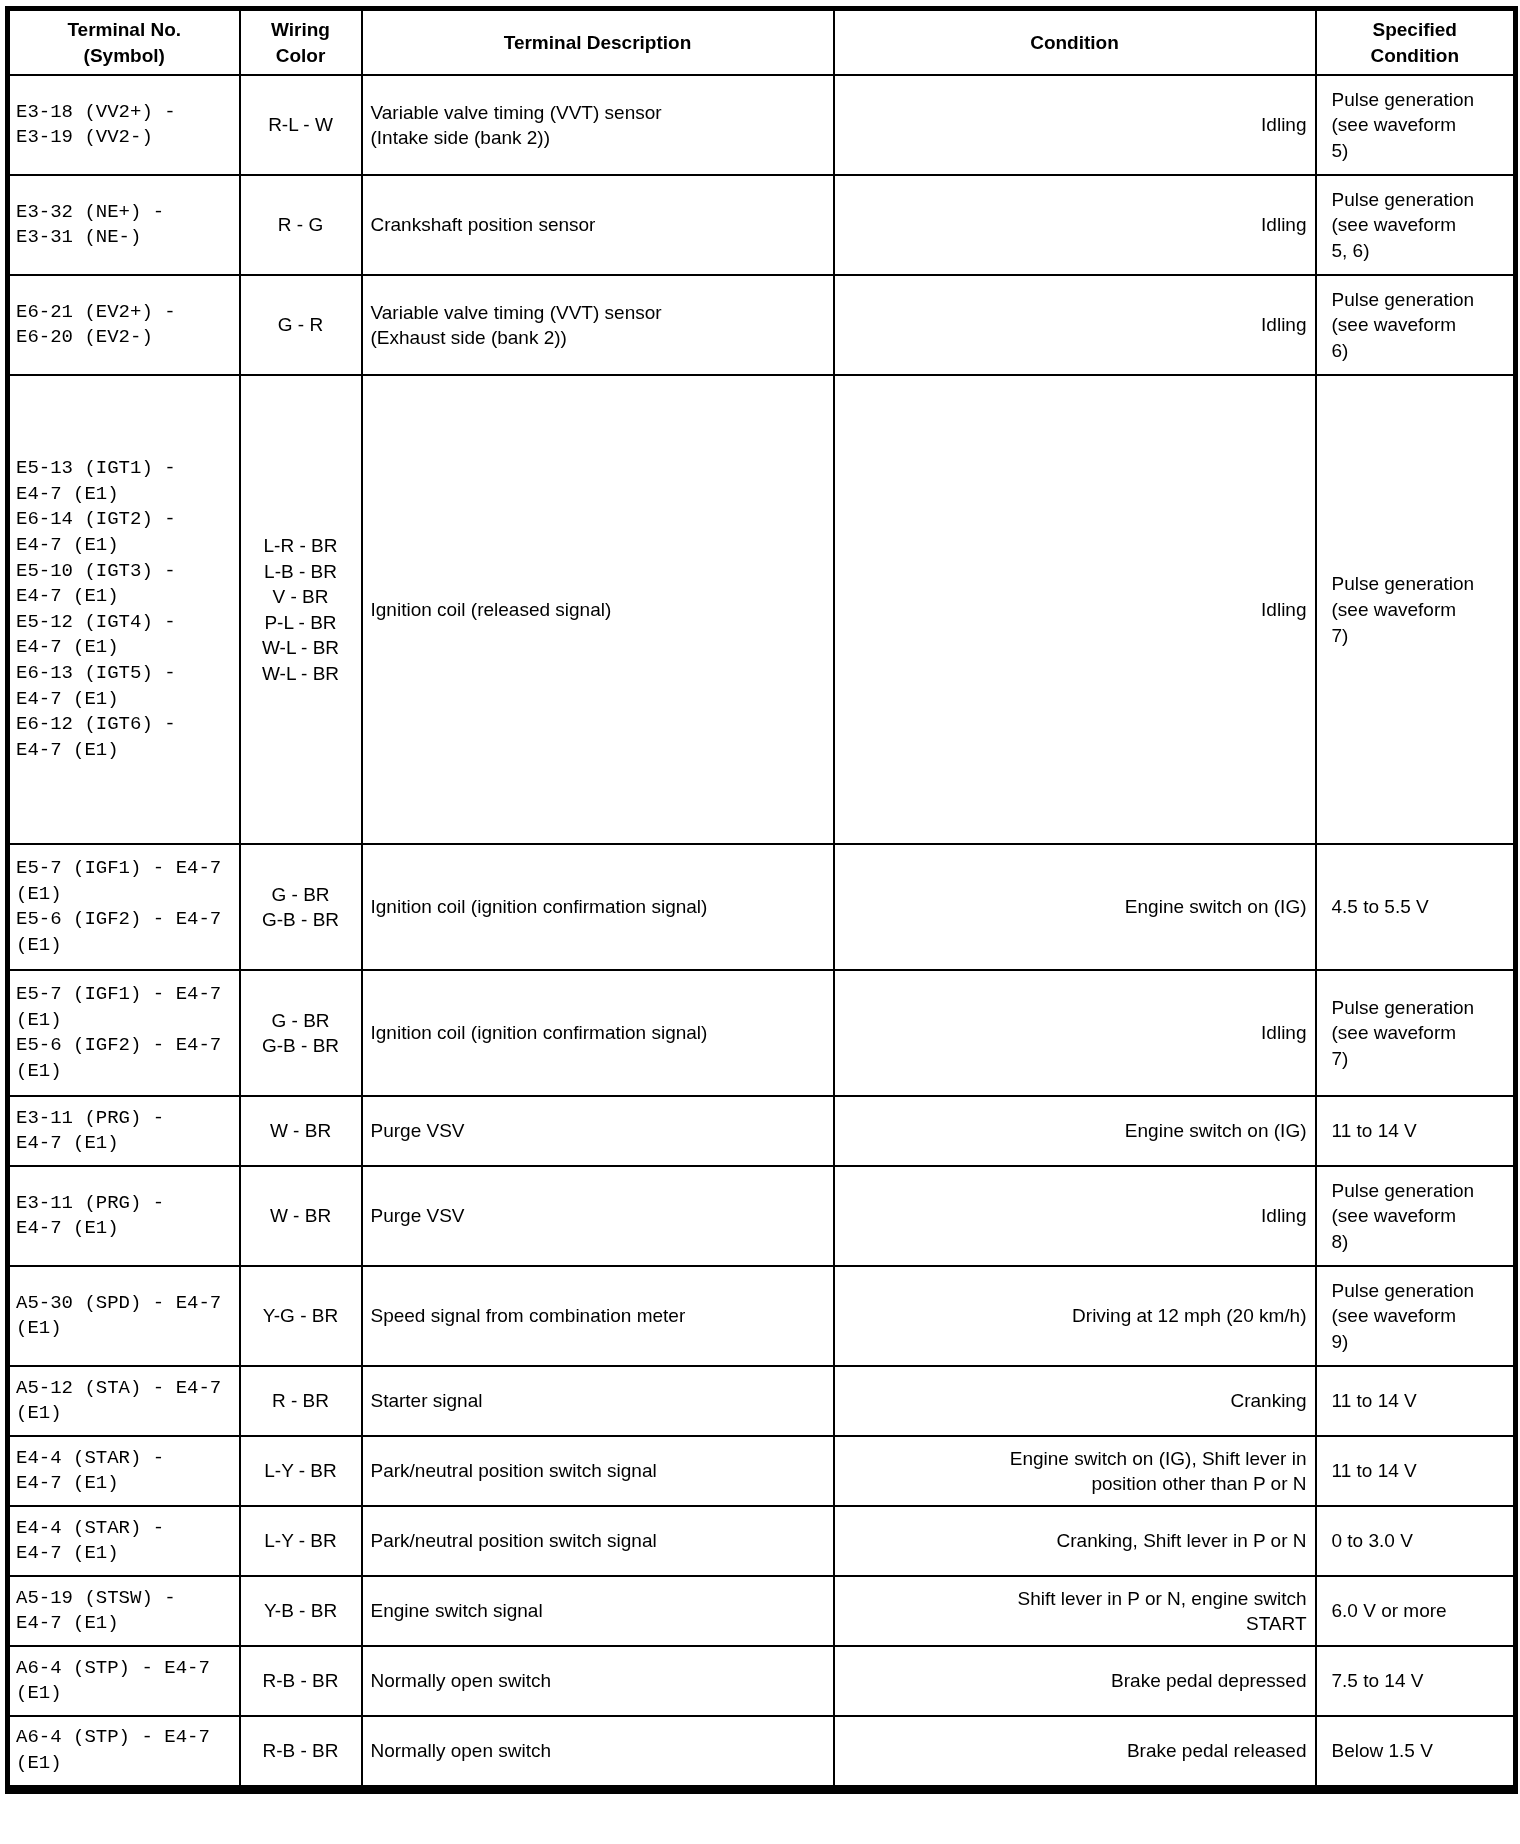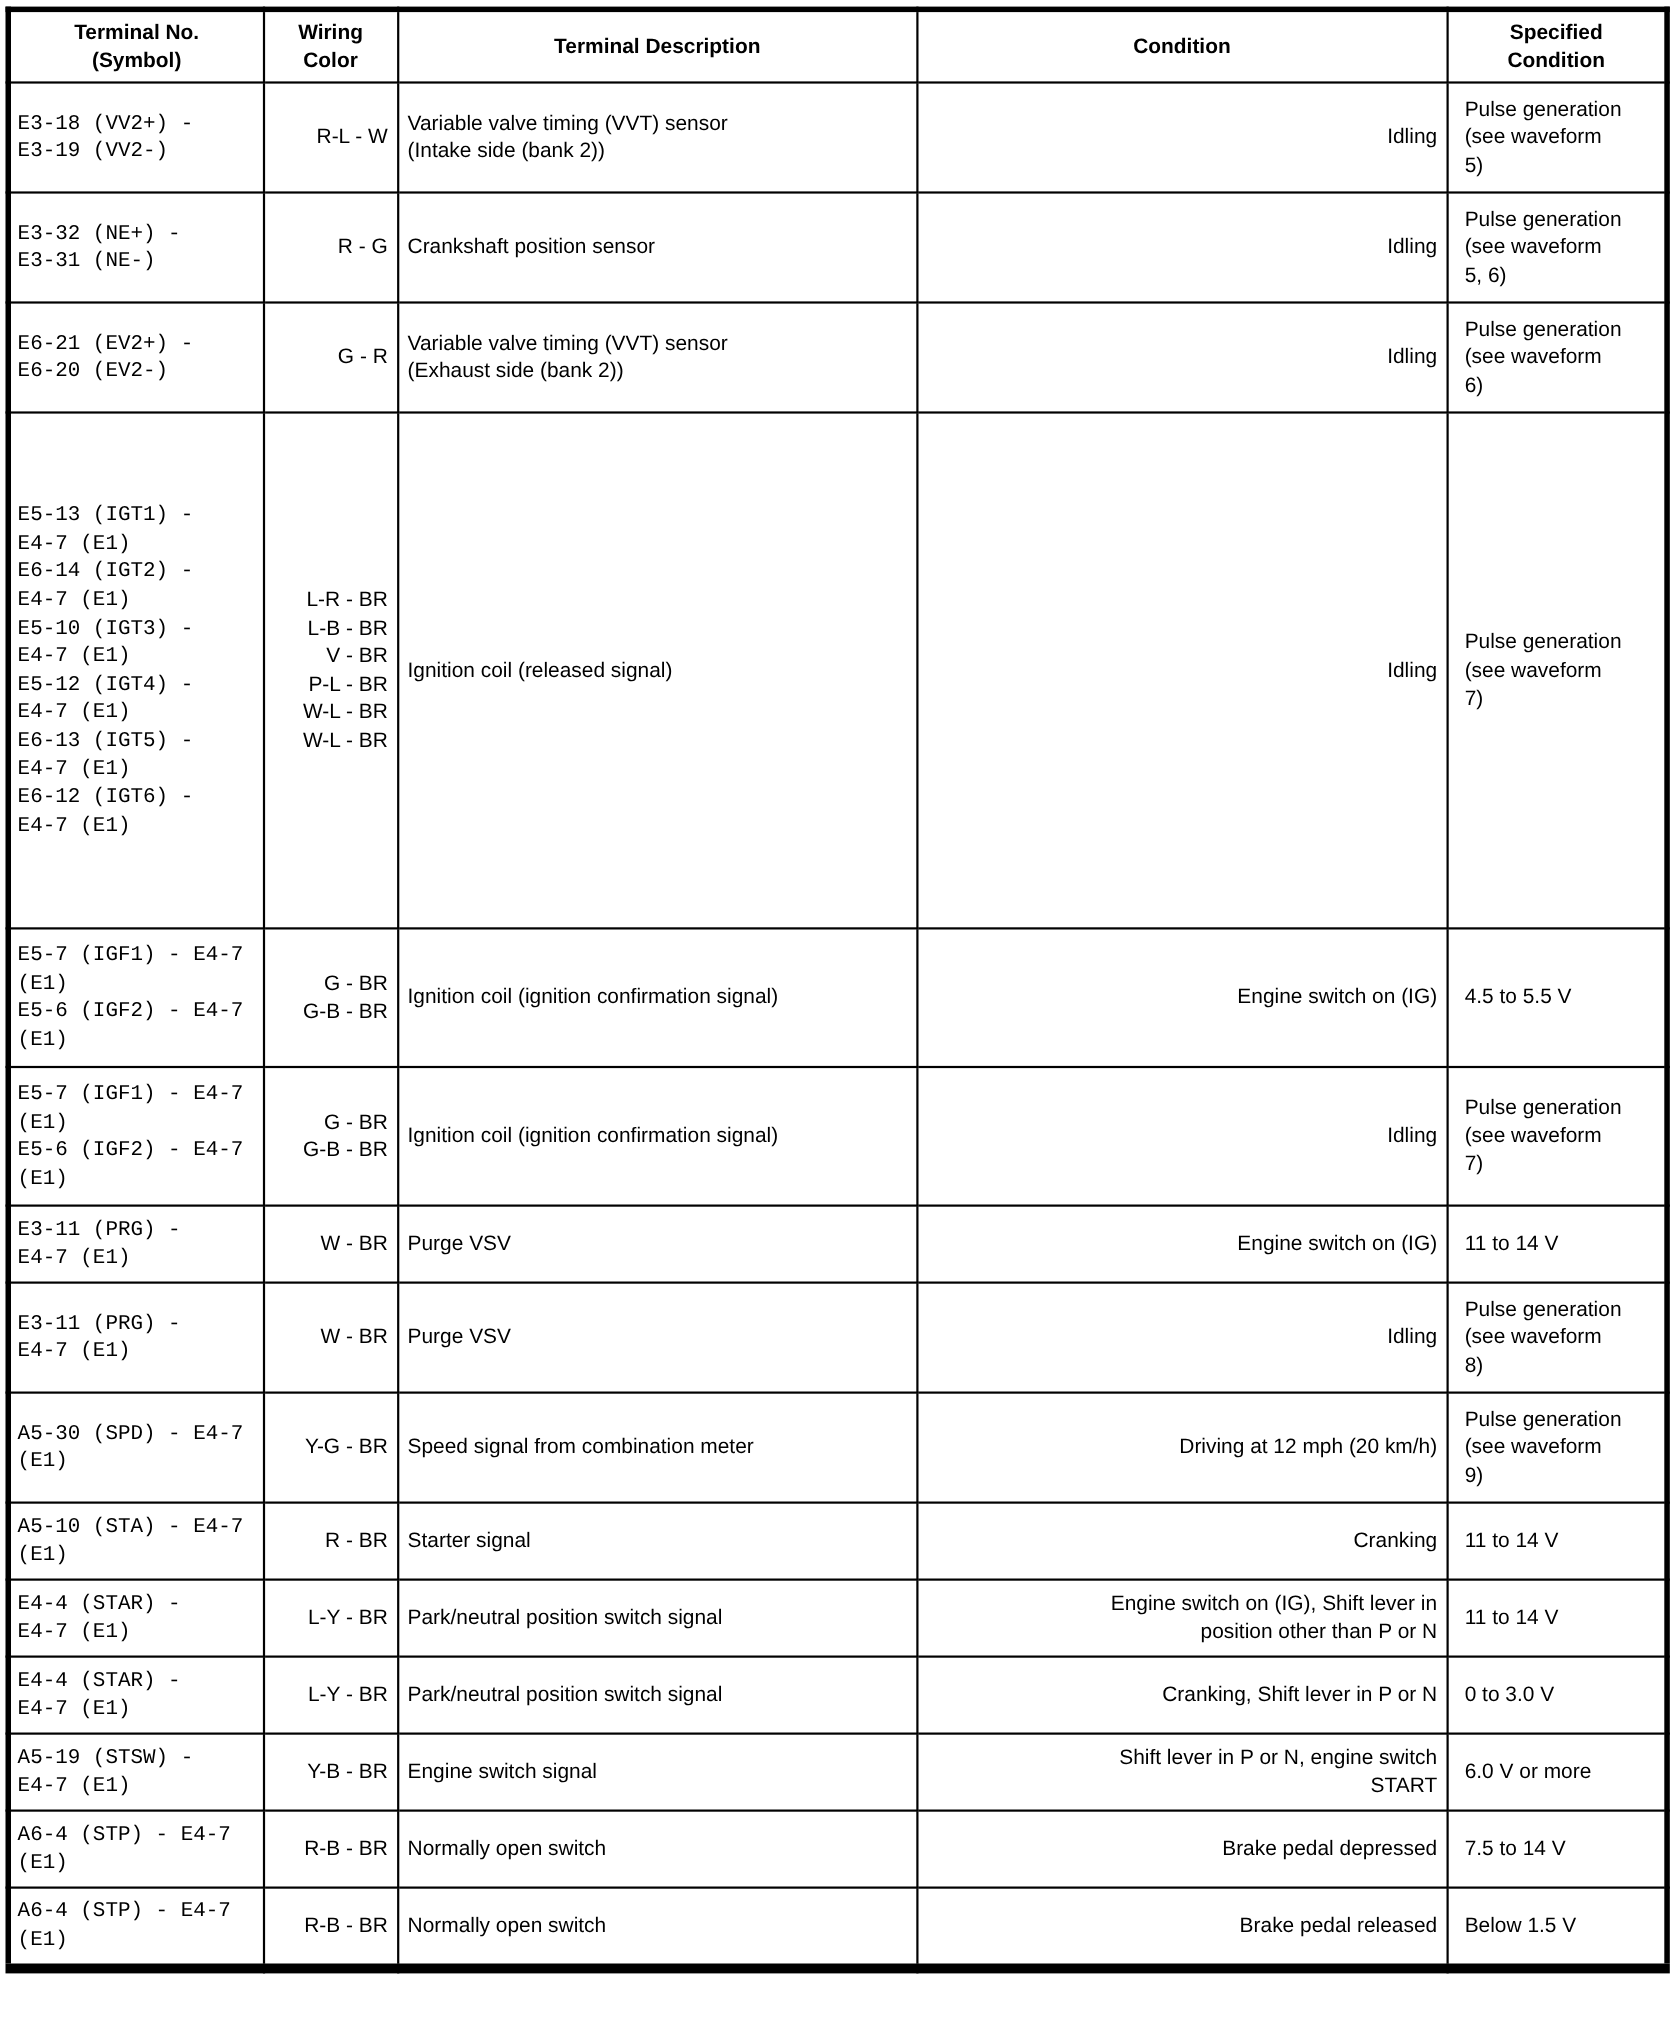--- a/index.html
+++ b/index.html
@@ -31,21 +31,21 @@
     white-space: pre-line;
     overflow: hidden;
   }
   thead th {
     font-weight: bold;
     text-align: center;
     vertical-align: middle;
     padding: 6px 4px;
   }
   td.c-term  { text-align: left;  padding-left: 6px; padding-right: 4px; font-family: Liberation Mono, monospace; }
-  td.c-color { text-align: right; }
+  td.c-color { text-align: center; }
   td.c-desc  { text-align: left; margin-left: 19px; }
   td.c-cond  { text-align: right; }
   td.c-spec  { text-align: left; padding-left: 15px; padding-right: 3px; }
   tr.row-ign { height: 469px; }
   tr.row-igf { height: 126px; }
   tr.row-3sp { height: 100px; }
   tr.row-sm  { height: 70px; }
 </style>
 </head>
 <body>
@@ -175,21 +175,21 @@
         <td class="c-term">A5-30 (SPD) - E4-7
 (E1)</td>
         <td class="c-color">Y-G - BR</td>
         <td class="c-desc">Speed signal from combination meter</td>
         <td class="c-cond">Driving at 12 mph (20 km/h)</td>
         <td class="c-spec">Pulse generation
 (see waveform
 9)</td>
       </tr>
       <tr class="row-sm">
-        <td class="c-term">A5-10 (STA) - E4-7
+        <td class="c-term">A5-12 (STA) - E4-7
 (E1)</td>
         <td class="c-color">R - BR</td>
         <td class="c-desc">Starter signal</td>
         <td class="c-cond">Cranking</td>
         <td class="c-spec">11 to 14 V</td>
       </tr>
       <tr class="row-sm">
         <td class="c-term">E4-4 (STAR) -
 E4-7 (E1)</td>
         <td class="c-color">L-Y - BR</td>

